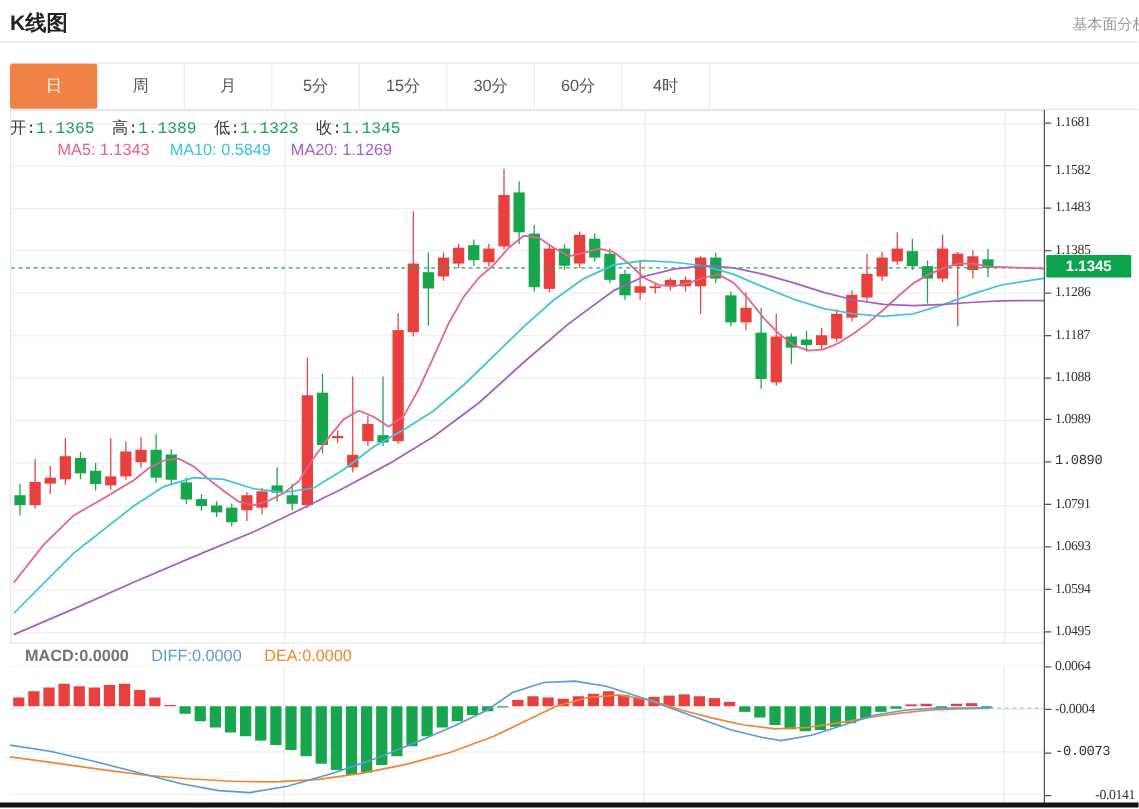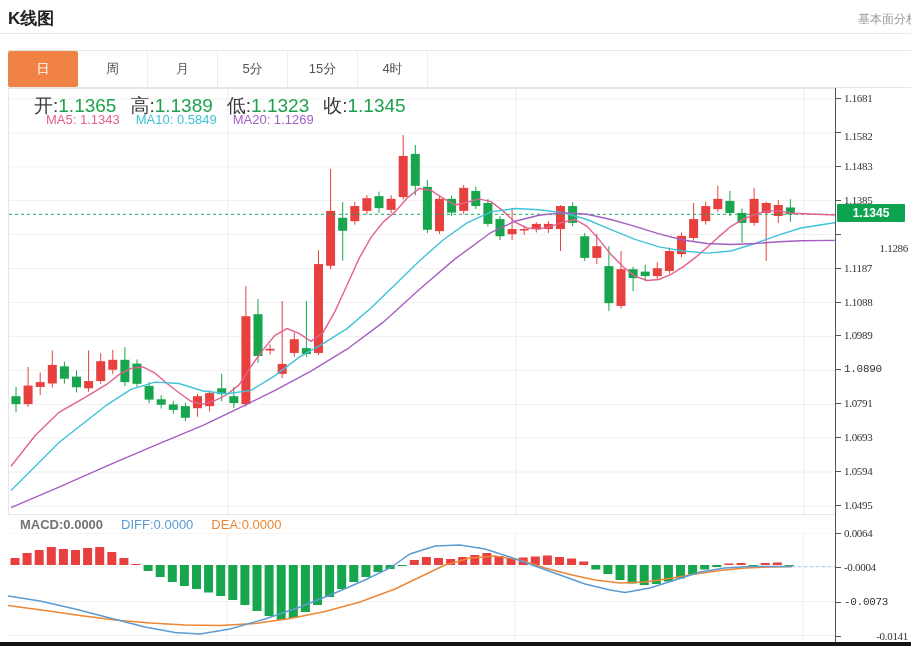--- a/index.html
+++ b/index.html
@@ -9,21 +9,21 @@
   .analysis-link{position:absolute;right:8px;top:11px;font-size:12px;color:#999;cursor:pointer;}
   .header-divider{position:absolute;left:0;top:33px;width:911px;height:1px;background:#e8e8e8;}
   .tabbar{position:absolute;left:8px;top:50px;right:0;height:38px;border-top:1px solid #e7e7e7;
           border-bottom:1px solid #e7e7e7;display:flex;box-sizing:border-box;background:#fff;}
   .tab{width:70px;height:36px;line-height:36px;text-align:center;font-size:13px;color:#555;
        border-right:1px solid #ededed;cursor:pointer;background:#fff;box-sizing:border-box;}
   .tab.active{color:#fff;border-right:none;border-radius:2px;}
   .plot{position:absolute;left:8px;top:88px;width:827px;height:425px;border-top:1px solid #e7e7e7;
         border-left:1px solid #e7e7e7;border-bottom:1px solid #e7e7e7;box-sizing:content-box;}
   .macd-plot{position:absolute;left:8px;top:533px;width:827px;height:112px;}
-  .info-row{position:absolute;left:34px;top:93px;font-size:19px;white-space:nowrap;}
+  .info-row{position:absolute;left:8px;top:93px;font-size:13px;white-space:nowrap;font-family:Liberation Mono, monospace;}
   .info-row .lbl{color:#3a3a3a;}
   .info-row .val{margin-right:14px;}
   .ma-row{position:absolute;left:18px;top:112px;font-size:13px;white-space:nowrap;}
   .ma-row span{margin-right:16px;}
   .macd-row{position:absolute;left:20px;top:517px;font-size:13px;white-space:nowrap;}
   .macd-row span{margin-right:18px;}
   .axis-col{position:absolute;left:835px;top:88px;width:76px;height:557px;border-left:1px solid #555;}
   .axis-label{position:absolute;left:8px;width:64px;height:16px;line-height:16px;font-size:11px;
               color:#333;font-family:"Liberation Serif",serif;letter-spacing:-0.3px;}
   .tick{position:absolute;left:0;width:5px;height:1px;background:#555;}
@@ -39,20 +39,22 @@
   <div class="title">K线图</div>
   <div class="analysis-link">基本面分析&gt;</div>
   <div class="header-divider"></div>
 
   <div class="tabbar" id="tabbar">
       <div class="tab active" style="background: rgb(240, 130, 70);">日</div>
       <div class="tab">周</div>
       <div class="tab">月</div>
       <div class="tab">5分</div>
       <div class="tab">15分</div>
+      <div class="tab">30分</div>
+      <div class="tab">60分</div>
       <div class="tab">4时</div>
     </div>
 
   <div class="plot" id="main-plot">
       <svg width="827" height="425" viewBox="0 0 827 425">
         <line x1="0" y1="10" x2="827" y2="10" stroke="#f0f0f0" stroke-width="1"></line>
         <line x1="0" y1="43.973861720067575" x2="827" y2="43.973861720067575" stroke="#f0f0f0" stroke-width="1"></line>
         <line x1="0" y1="77.94772344013438" x2="827" y2="77.94772344013438" stroke="#f0f0f0" stroke-width="1"></line>
         <line x1="0" y1="111.57841483979728" x2="827" y2="111.57841483979728" stroke="#f0f0f0" stroke-width="1"></line>
         <line x1="0" y1="145.55227655986485" x2="827" y2="145.55227655986485" stroke="#f0f0f0" stroke-width="1"></line>
@@ -298,21 +300,21 @@
   <div class="axis-col" id="axis-col">
       <div class="tick" style="top: 10px;"></div>
       <div class="axis-label" style="top: 2px;">1.1681</div>
       <div class="tick" style="top: 44px;"></div>
       <div class="axis-label" style="top: 40px;">1.1582</div>
       <div class="tick" style="top: 78px;"></div>
       <div class="axis-label" style="top: 70px;">1.1483</div>
       <div class="tick" style="top: 112px;"></div>
       <div class="axis-label" style="top: 104px;">1.1385</div>
       <div class="tick" style="top: 146px;"></div>
-      <div class="axis-label" style="top: 152px; text-align: right;">1.1286</div>
+      <div class="axis-label" style="top: 138px;">1.1286</div>
       <div class="tick" style="top: 180px;"></div>
       <div class="axis-label" style="top: 172px;">1.1187</div>
       <div class="tick" style="top: 214px;"></div>
       <div class="axis-label" style="top: 206px;">1.1088</div>
       <div class="tick" style="top: 247px;"></div>
       <div class="axis-label" style="top: 239px;">1.0989</div>
       <div class="tick" style="top: 281px;"></div>
       <div class="axis-label" style="top: 273px; font-family: Liberation Mono, monospace;">1.0890</div>
       <div class="tick" style="top: 315px;"></div>
       <div class="axis-label" style="top: 307px;">1.0791</div>

